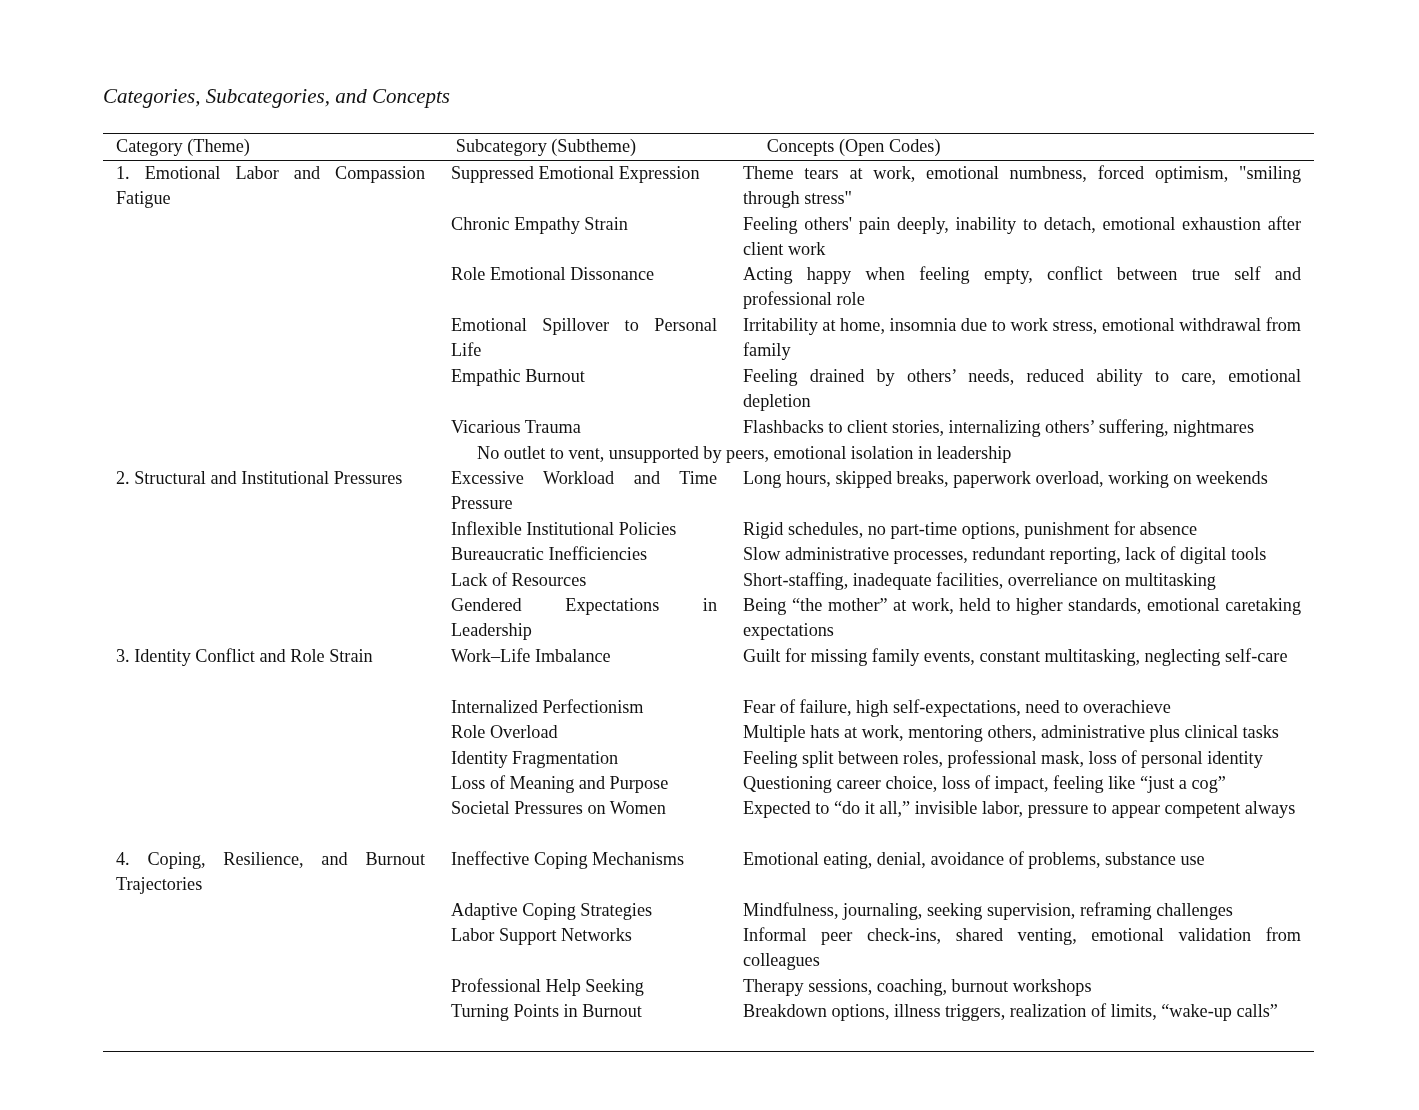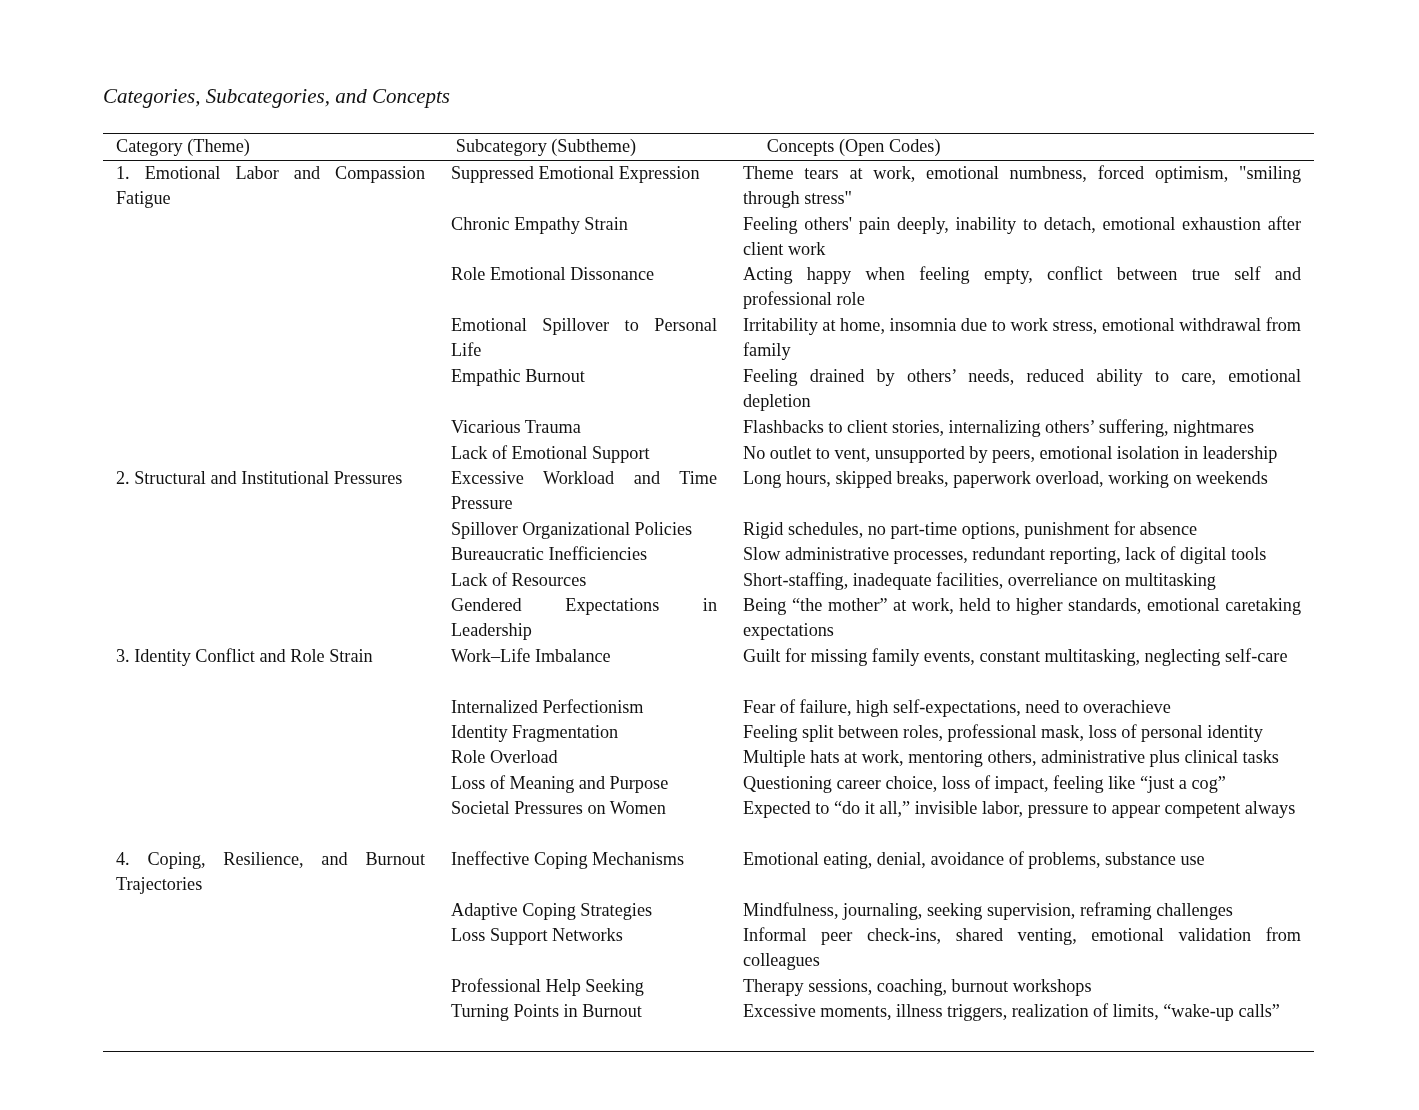--- a/index.html
+++ b/index.html
@@ -66,35 +66,34 @@
       </div>
       <div class="row" style="height:51px">
         <div class="sub">Empathic Burnout</div>
         <div class="con">Feeling drained by others’ needs, reduced ability to care, emotional depletion</div>
       </div>
       <div class="row" style="height:26px">
         <div class="sub">Vicarious Trauma</div>
         <div class="con">Flashbacks to client stories, internalizing others’ suffering, nightmares</div>
       </div>
       <div class="row" style="height:25px">
-        <div class="sub">Lack of Emotional Support</div>
         <div class="con">No outlet to vent, unsupported by peers, emotional isolation in leadership</div>
       </div>
     </div>
   </div>
 
   <div class="group">
     <div class="cat">2. Structural and Institutional Pressures</div>
     <div class="rows">
       <div class="row" style="height:51px">
         <div class="sub">Excessive Workload and Time Pressure</div>
         <div class="con">Long hours, skipped breaks, paperwork overload, working on weekends</div>
       </div>
       <div class="row" style="height:25px">
-        <div class="sub">Spillover Organizational Policies</div>
+        <div class="sub">Inflexible Institutional Policies</div>
         <div class="con">Rigid schedules, no part-time options, punishment for absence</div>
       </div>
       <div class="row" style="height:26px">
         <div class="sub">Bureaucratic Inefficiencies</div>
         <div class="con">Slow administrative processes, redundant reporting, lack of digital tools</div>
       </div>
       <div class="row" style="height:25px">
         <div class="sub">Lack of Resources</div>
         <div class="con">Short-staffing, inadequate facilities, overreliance on multitasking</div>
       </div>
@@ -109,27 +108,27 @@
     <div class="cat">3. Identity Conflict and Role Strain</div>
     <div class="rows">
       <div class="row" style="height:51px">
         <div class="sub">Work–Life Imbalance</div>
         <div class="con">Guilt for missing family events, constant multitasking, neglecting self-care</div>
       </div>
       <div class="row" style="height:25px">
         <div class="sub">Internalized Perfectionism</div>
         <div class="con">Fear of failure, high self-expectations, need to overachieve</div>
       </div>
+      <div class="row" style="height:26px">
+        <div class="sub">Role Overload</div>
+        <div class="con">Multiple hats at work, mentoring others, administrative plus clinical tasks</div>
+      </div>
       <div class="row" style="height:25px">
         <div class="sub">Identity Fragmentation</div>
         <div class="con">Feeling split between roles, professional mask, loss of personal identity</div>
-      </div>
-      <div class="row" style="height:26px">
-        <div class="sub">Role Overload</div>
-        <div class="con">Multiple hats at work, mentoring others, administrative plus clinical tasks</div>
       </div>
       <div class="row" style="height:25px">
         <div class="sub">Loss of Meaning and Purpose</div>
         <div class="con">Questioning career choice, loss of impact, feeling like “just a cog”</div>
       </div>
       <div class="row" style="height:51px">
         <div class="sub">Societal Pressures on Women</div>
         <div class="con">Expected to “do it all,” invisible labor, pressure to appear competent always</div>
       </div>
     </div>
@@ -140,26 +139,26 @@
     <div class="rows">
       <div class="row" style="height:51px">
         <div class="sub">Ineffective Coping Mechanisms</div>
         <div class="con">Emotional eating, denial, avoidance of problems, substance use</div>
       </div>
       <div class="row" style="height:25px">
         <div class="sub">Adaptive Coping Strategies</div>
         <div class="con">Mindfulness, journaling, seeking supervision, reframing challenges</div>
       </div>
       <div class="row" style="height:51px">
-        <div class="sub">Loss Support Networks</div>
+        <div class="sub">Labor Support Networks</div>
         <div class="con">Informal peer check-ins, shared venting, emotional validation from colleagues</div>
       </div>
       <div class="row" style="height:25px">
         <div class="sub">Professional Help Seeking</div>
         <div class="con">Therapy sessions, coaching, burnout workshops</div>
       </div>
       <div class="row" style="height:52px">
         <div class="sub">Turning Points in Burnout</div>
-        <div class="con">Excessive moments, illness triggers, realization of limits, “wake-up calls”</div>
+        <div class="con">Breakdown options, illness triggers, realization of limits, “wake-up calls”</div>
       </div>
     </div>
   </div>
 </div>
 
 </body></html>

